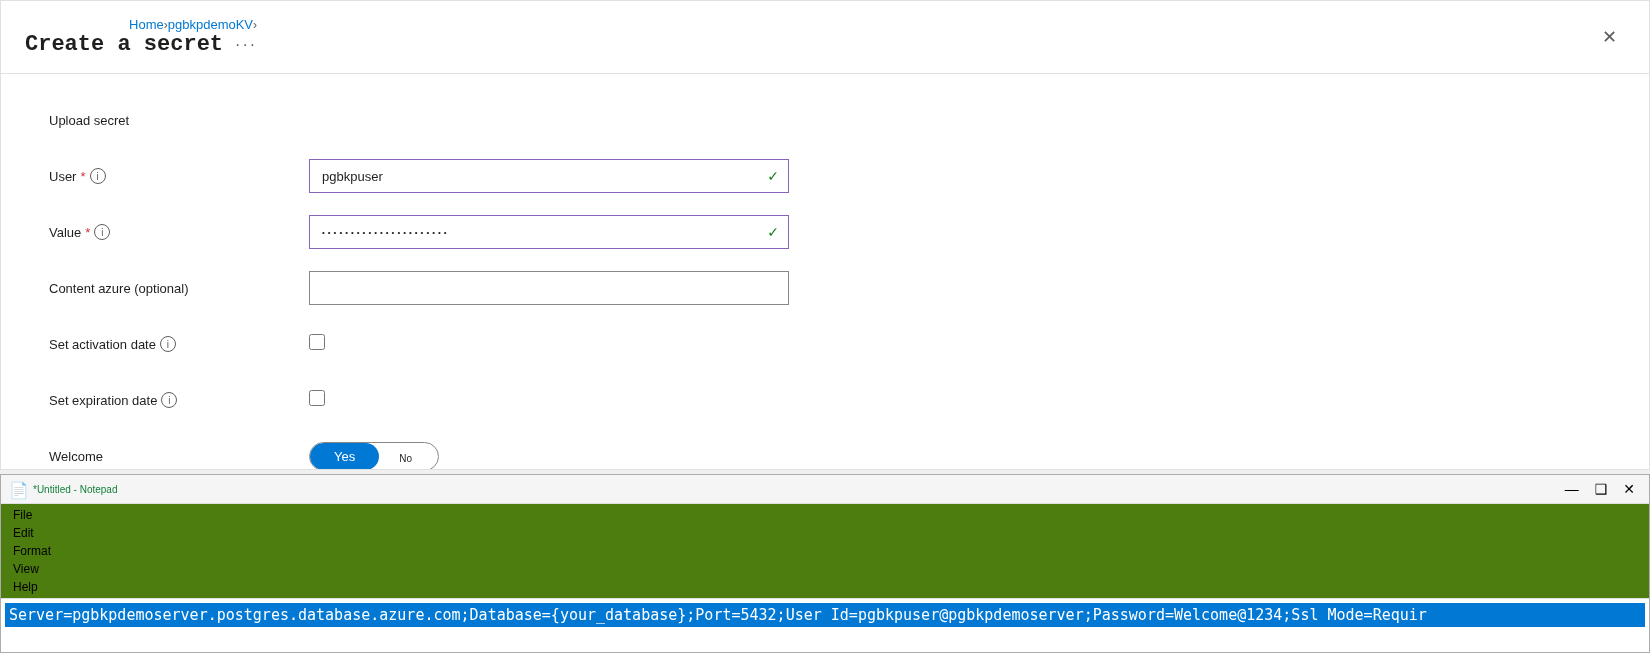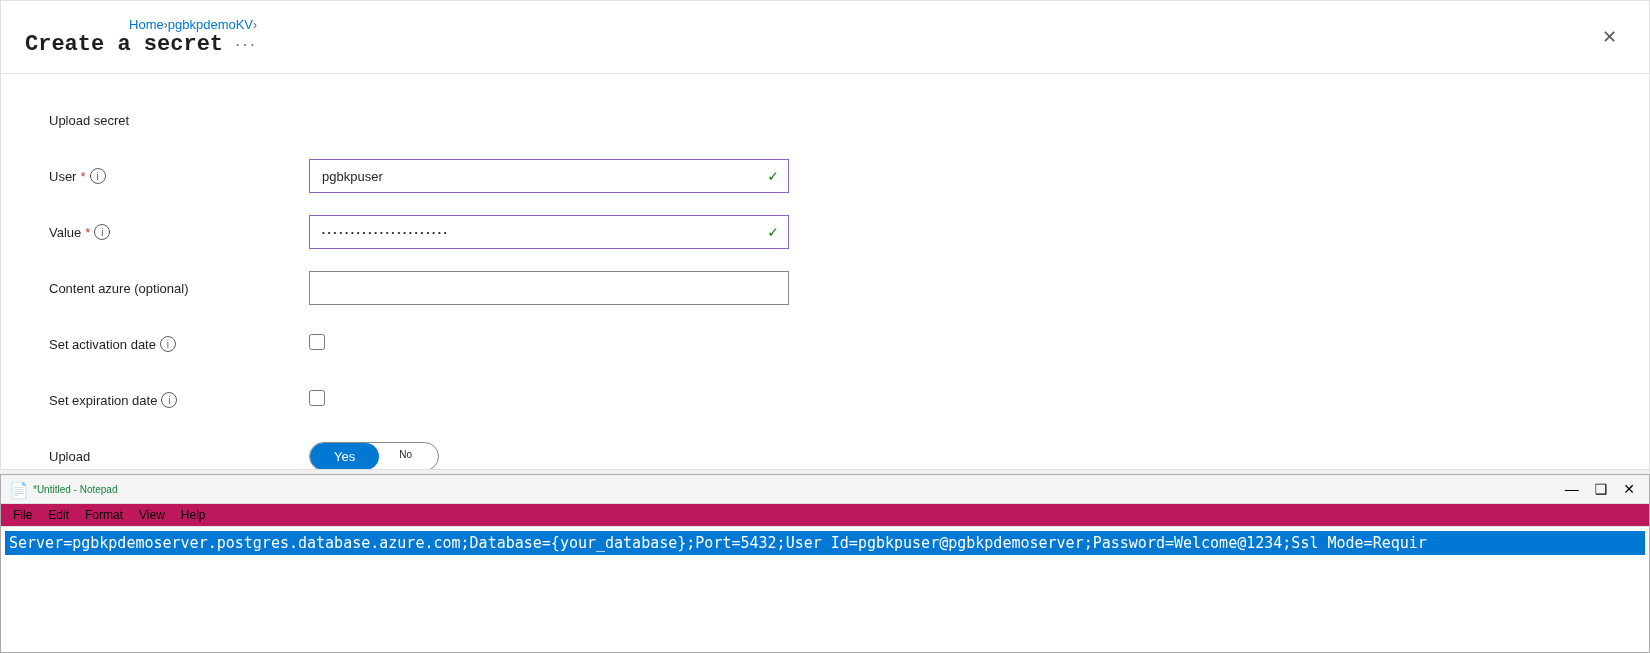--- a/index.html
+++ b/index.html
@@ -195,21 +195,21 @@
       width: 16px;
       height: 16px;
       border: 1px solid #8a8886;
       cursor: pointer;
       accent-color: #0078d4;
     }
 
     
     .toggle-group {
       display: flex;
-      align-items: flex-start;
+      align-items: flex-end;
       border: 1px solid #8a8886;
       border-radius: 20px;
       overflow: hidden;
       width: 130px;
     }
 
     .toggle-yes {
       background: #0078d4;
       color: white;
       border: none;
@@ -272,21 +272,22 @@
       cursor: pointer;
       color: #000;
       padding: 0 6px;
       line-height: 1;
     }
 
     .notepad-menubar {
       display: flex;
       padding: 2px 4px;
       border-bottom: 1px solid #e0e0e0;
-      background: #be185d;
+      background: #4d7c0f;
+      flex-direction: column;
     }
 
     .menu-item {
       padding: 2px 8px;
       font-size: 12px;
       color: #000;
       cursor: pointer;
     }
 
     .notepad-content {
@@ -398,21 +399,21 @@
         <span>Set expiration date</span>
         <span class="info-icon">i</span>
       </div>
       <div class="form-control-area">
         <input type="checkbox" class="checkbox-input" style="">
       </div>
     </div>
 
     <div class="form-row">
       <div class="form-label">
-        <span>Upload</span>
+        <span>Welcome</span>
       </div>
       <div class="form-control-area">
         <div class="toggle-group">
           <button class="toggle-yes">Yes</button>
           <button class="toggle-no">No</button>
         </div>
       </div>
     </div>
 
   </div>

